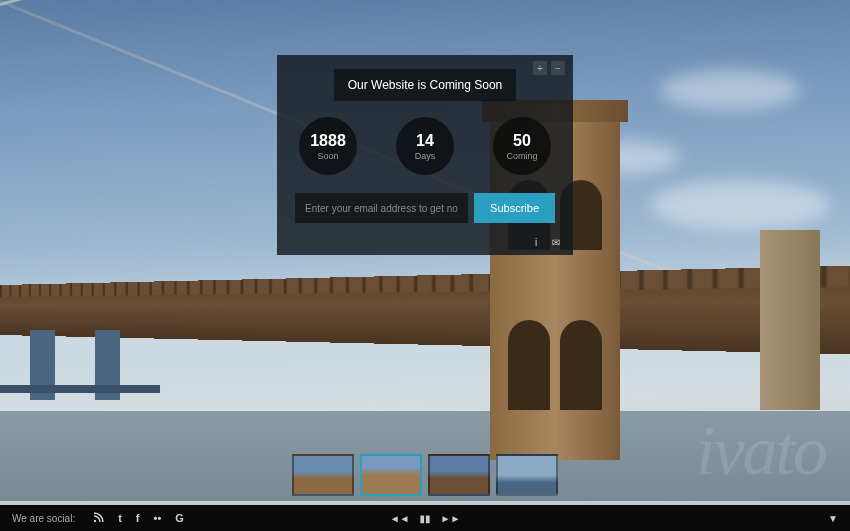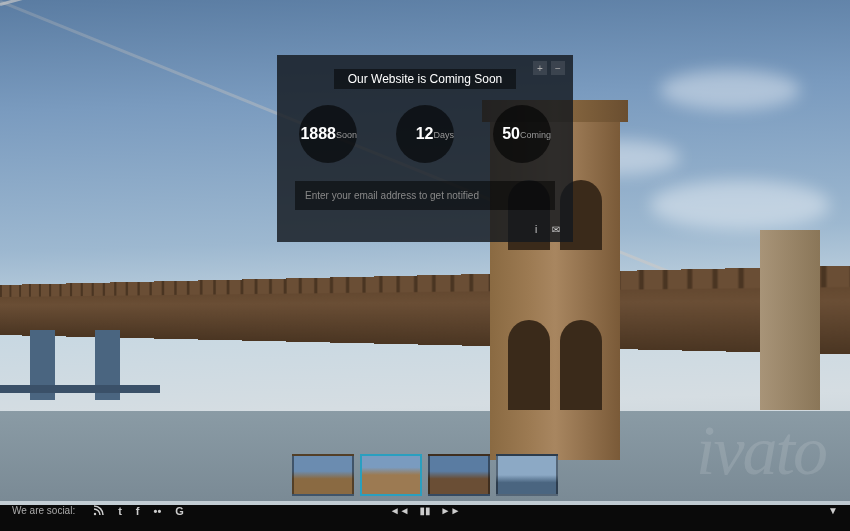--- a/index.html
+++ b/index.html
@@ -36,43 +36,43 @@
 .bd{position:absolute;left:0;top:55px;width:160px;height:8px;background:#3a5068}
 
 
 .bldg{position:absolute;right:30px;top:230px;width:60px;height:180px;background:linear-gradient(90deg,#a89478,#8a7658);z-index:1}
 
 
 .card{position:absolute;left:277px;top:55px;width:296px;background:rgba(20,25,30,0.82);z-index:10;padding:14px 18px 20px}
 .card-top{position:absolute;top:6px;right:8px;display:flex;gap:4px}
 .tbtn{width:14px;height:14px;background:rgba(255,255,255,0.1);color:#aaa;font-size:10px;display:flex;align-items:center;justify-content:center;cursor:pointer}
 .logo{text-align:center;color:#fff;font-size:26px;font-family:'Brush Script MT',cursive;font-style:italic;margin:8px 0 10px}
-.tagline{text-align:center;color:#fff;font-size:12px;background:rgba(0,0,0,0.5);padding:3px 14px;display:table;margin:0 auto 16px}
+.tagline{text-align:center;color:#fff;font-size:12px;background:rgba(0,0,0,0.5);padding:9px 14px;display:table;margin:0 auto 16px}
 .countdown{display:flex;justify-content:space-between;gap:8px;margin-bottom:18px;padding:0 4px}
-.cd{width:58px;height:58px;background:rgba(0,0,0,0.6);border-radius:50%;display:flex;flex-direction:row;align-items:center;justify-content:flex-end}
+.cd{width:58px;height:58px;background:rgba(0,0,0,0.6);border-radius:50%;display:flex;flex-direction:column;align-items:center;justify-content:center}
 .cdn{color:#fff;font-size:16px;font-weight:bold}
 .cdl{color:#999;font-size:9px;margin-top:1px}
 .subrow{display:flex;gap:6px;margin-bottom:12px}
 .email{flex:1;background:rgba(0,0,0,0.5);border:none;padding:9px 10px;color:#fff;font-size:10px}
 .email::placeholder{color:#888}
 .subbtn{background:#2a9fbf;color:#fff;border:none;padding:9px 16px;font-size:11px;cursor:pointer}
 .cardfoot{position:absolute;bottom:6px;right:10px;display:flex;gap:6px}
 .fic{width:14px;height:14px;color:#ccc;font-size:10px;display:flex;align-items:center;justify-content:center;cursor:pointer}
 
 
 .thumbs{position:absolute;bottom:35px;left:50%;transform:translateX(-50%);display:flex;gap:6px;z-index:10}
 .thumb{width:62px;height:42px;border:2px solid rgba(0,0,0,0.4);cursor:pointer;background:linear-gradient(135deg,#8a6a42,#5a7ca2)}
 .thumb.active{border-color:#2a9fbf}
 .t1{background:linear-gradient(180deg,#6b8cb0 40%,#8a6a42 60%)}
 .t2{background:linear-gradient(180deg,#7a9bbf 30%,#9c7a52 50%)}
 .t3{background:linear-gradient(180deg,#5a7ca2 40%,#6a4e35 60%)}
 .t4{background:linear-gradient(180deg,#8ca9c5 50%,#4a6580 70%)}
 
 
-.footer{position:absolute;bottom:0;left:0;right:0;height:26px;background:#0a0a0a;display:flex;align-items:flex-start;padding:0 12px;z-index:20}
+.footer{position:absolute;bottom:0;left:0;right:0;height:26px;background:#0a0a0a;display:flex;align-items:center;padding:0 12px;z-index:20}
 .flabel{color:#aaa;font-size:10px;margin-right:18px}
 .socials{display:flex;gap:14px}
 .sic{color:#ccc;font-size:11px;cursor:pointer;font-weight:bold}
 .controls{position:absolute;left:50%;transform:translateX(-50%);display:flex;gap:10px}
 .ctrl{color:#ccc;font-size:10px;cursor:pointer}
 .rightctrl{position:absolute;right:12px;color:#ccc;font-size:10px;cursor:pointer}
 
 
 .wm{position:absolute;bottom:40px;right:24px;font-size:70px;color:rgba(255,255,255,0.12);font-style:italic;letter-spacing:-2px;z-index:5;font-family:Georgia,serif}
 </style>
@@ -108,30 +108,31 @@
     <div class="tbtn">+</div>
     <div class="tbtn">−</div>
   </div>
   <div class="tagline">Our Website is Coming Soon</div>
   <div class="countdown">
     <div class="cd">
       <div class="cdn">1888</div>
       <div class="cdl">Soon</div>
     </div>
     <div class="cd">
-      <div class="cdn">12</div>
+      <div class="cdn">14</div>
       <div class="cdl">Days</div>
     </div>
     <div class="cd">
       <div class="cdn">50</div>
       <div class="cdl">Coming</div>
     </div>
   </div>
   <div class="subrow">
     <input class="email" placeholder="Enter your email address to get notified" style="">
+    <button class="subbtn">Subscribe</button>
   </div>
   <div class="cardfoot">
     <div class="fic">i</div>
     <div class="fic">✉</div>
   </div>
 </div>
 
 <div class="thumbs">
   <div class="thumb t1"></div>
   <div class="thumb t2 active"></div>

